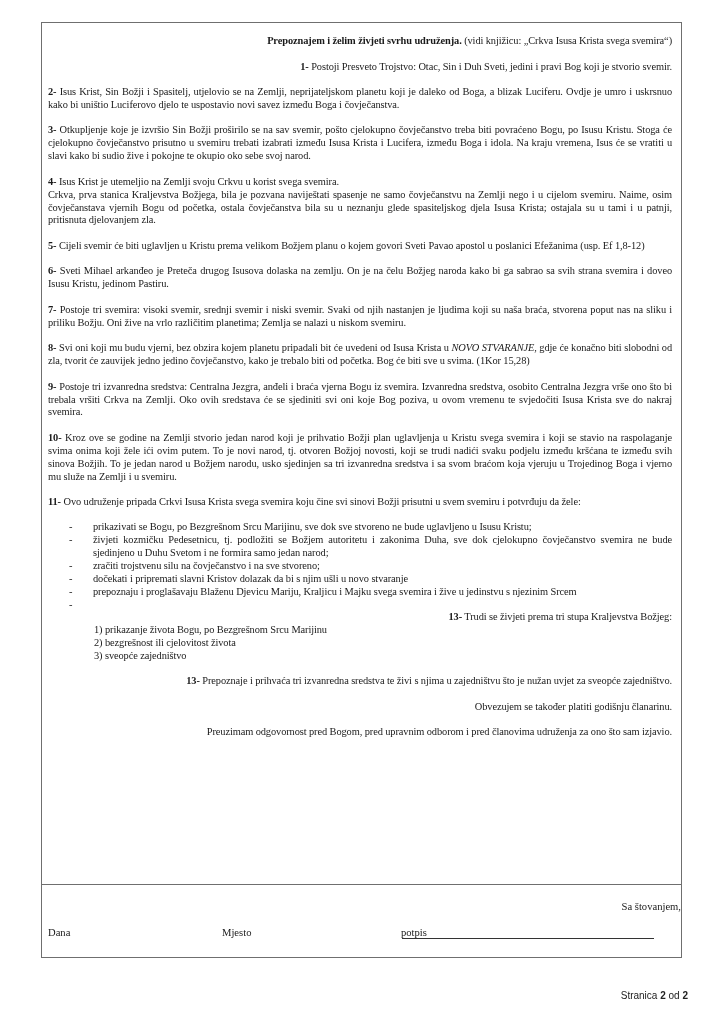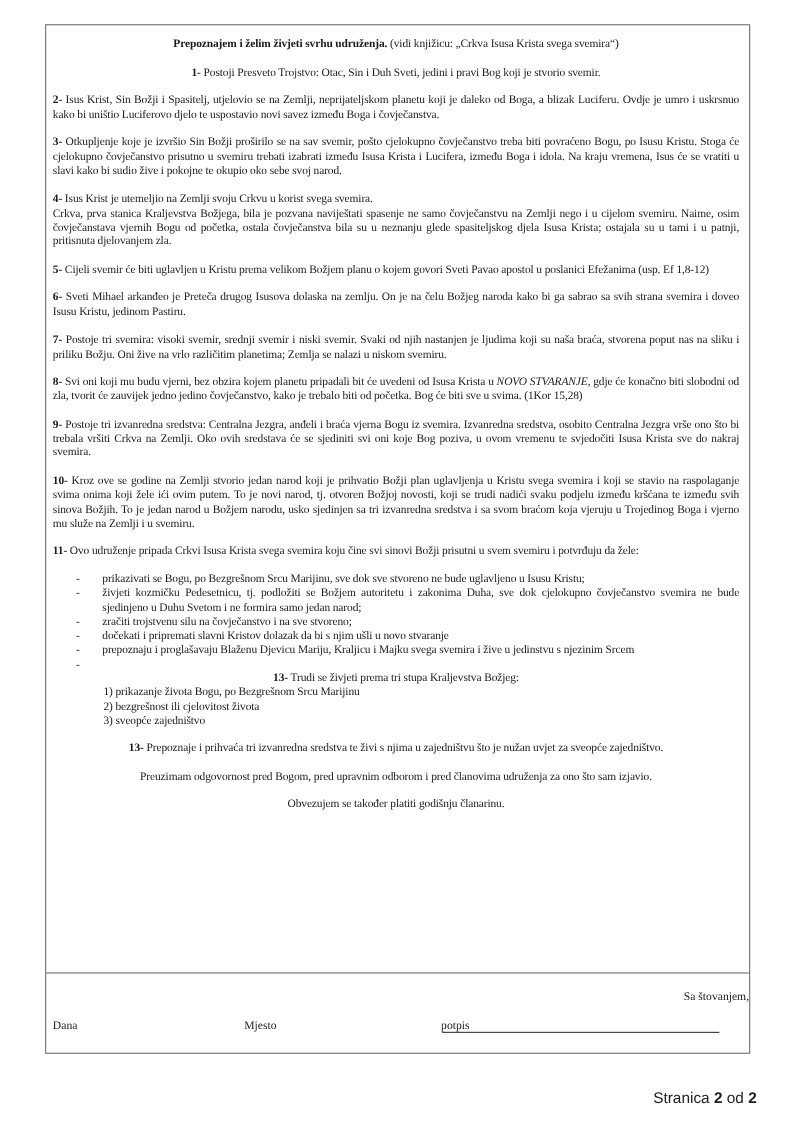--- a/index.html
+++ b/index.html
@@ -4,38 +4,38 @@
 <style>
   html, body { margin: 0; padding: 0; background: #ffffff; }
   body { width: 723px; height: 1023px; position: relative; overflow: hidden;
          font-family: "Liberation Serif", "DejaVu Serif", serif; color: #1a1a1a; }
   .box { position: absolute; left: 41px; top: 22px; width: 641px; height: 936px;
          border: 1px solid #6f6f6f; box-sizing: border-box; }
   .sep { position: absolute; left: 0; right: 0; top: 861px; border-top: 1px solid #6f6f6f; }
   .content { position: absolute; left: 6px; right: 9px; top: 12px;
              font-size: 10.4px; line-height: 12.9px; letter-spacing: -0.1px; }
   .content p { margin: 0 0 12.6px 0; text-align: justify; }
-  .content p.left { text-align: center; }
+  .content p.left { text-align: right; }
   .num { font-weight: bold; }
   .b { font-weight: bold; }
   .it { font-style: italic; }
   ul.dash { list-style: none; margin: 0 0 12.6px 0; padding: 0; }
   ul.dash li { position: relative; padding-left: 45px; text-align: justify; }
   ul.dash li .bullet { position: absolute; left: 21px; top: 0; }
   ol.pillars { list-style: none; margin: 0 0 12.6px 0; padding: 0 0 0 46px; }
   .sig-area { position: absolute; left: 0; right: 0; top: 862px; height: 74px; font-size: 10.6px; }
   .regards { position: absolute; top: 16px; left: 0; right: 0; text-align: right; }
   .sig-row { position: absolute; top: 42px; left: 6px; right: 0; height: 16px; }
   .sig-row span { position: absolute; top: 0; text-align: right; }
   .f-dana { left: 0; }
   .f-mjesto { left: 174px; }
   .f-potpis { left: 353px; }
   .sig-line { display: inline-block; width: 252px; border-bottom: 1px solid #333; height: 11px; vertical-align: baseline; margin-left: 1px; }
   .pager { position: absolute; right: 35px; top: 990px; font-family: "Liberation Sans", "DejaVu Sans", sans-serif;
-           font-size: 14px; color: #222; text-align: center; }
+           font-size: 10px; color: #222; text-align: center; }
   .pager b { font-weight: bold; }
 </style>
 </head>
 <body>
 
 <div class="box">
   <div class="content">
 
     <p class="left"><span class="b">Prepoznajem i želim živjeti svrhu udruženja.</span><span> (vidi knjižicu: „Crkva Isusa Krista svega svemira“)</span></p>
 
@@ -72,23 +72,23 @@
 
     <p class="left" style="margin-bottom:0"><span class="num">13-</span><span> Trudi se živjeti prema tri stupa Kraljevstva Božjeg:</span></p>
     <ol class="pillars">
       <li>1) prikazanje života Bogu, po Bezgrešnom Srcu Marijinu</li>
       <li>2) bezgrešnost ili cjelovitost života</li>
       <li>3) sveopće zajedništvo</li>
     </ol>
 
     <p class="left"><span class="num">13-</span><span> Prepoznaje i prihvaća tri izvanredna sredstva te živi s njima u zajedništvu što je nužan uvjet za sveopće zajedništvo.</span></p>
 
+    <p class="left">Obvezujem se također platiti godišnju članarinu.</p>
+
     <p class="left">Preuzimam odgovornost pred Bogom, pred upravnim odborom i pred članovima udruženja za ono što sam izjavio.</p>
-
-    <p class="left">Obvezujem se također platiti godišnju članarinu.</p>
   </div>
 
   <div class="sep"></div>
 
   <div class="sig-area">
     <div class="regards">Sa štovanjem,</div>
     <div class="sig-row">
       <span class="f-dana">Dana</span>
       <span class="f-mjesto">Mjesto</span>
       <span class="f-potpis">

